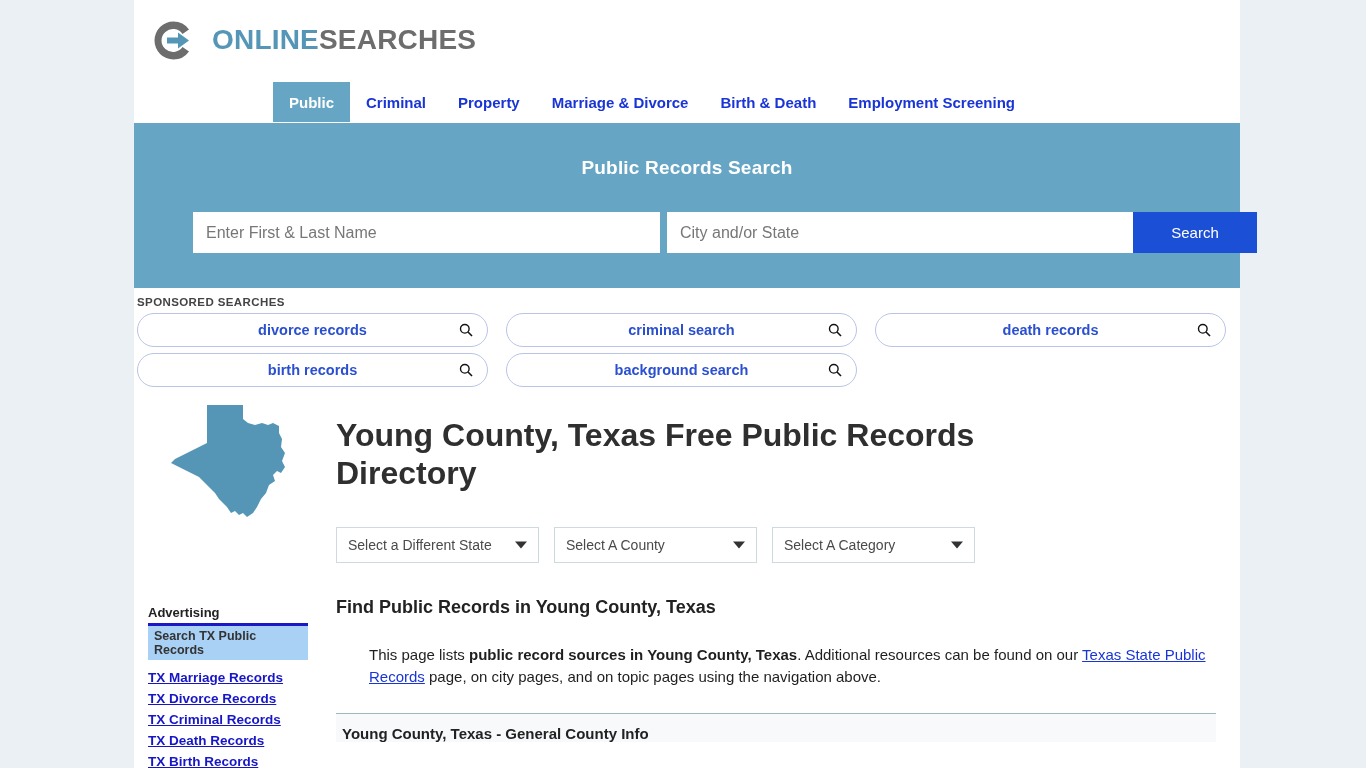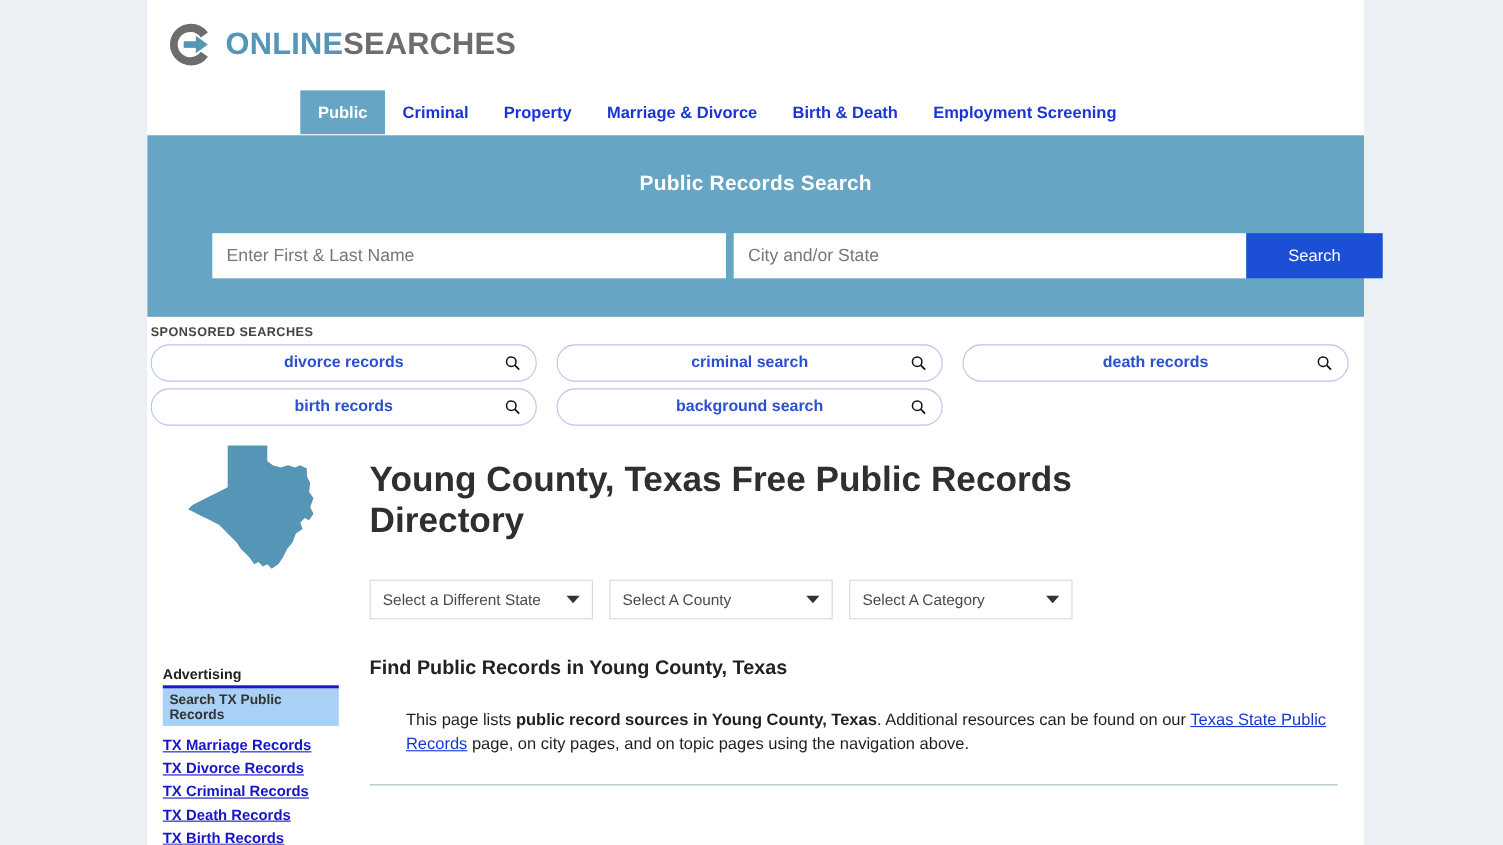--- a/index.html
+++ b/index.html
@@ -29,20 +29,21 @@
     height: 82px;
     position: relative;
     background: #ffffff;
   }
   .logo {
     position: absolute;
     left: 17px; top: 17px;
     display: flex;
     align-items: center;
     height: 46px;
+    gap: 7px;
   }
   .logo-mark {
     width: 45px; height: 45px;
     position: relative;
     margin-right: 9px;
     flex: 0 0 auto;
   }
   .logo-text {
     font-size: 28px;
     font-weight: bold;
@@ -429,17 +430,18 @@
             <span>Select A Category</span>
             <span class="caret"></span>
           </div>
         </div>
 
         <h2 class="section-head">Find Public Records in Young County, Texas</h2>
 
         <p class="para"><span>This page lists </span><b>public record sources in Young County, Texas</b><span>. Additional resources can be found on our </span><a href="#">Texas State Public Records</a><span> page, on city pages, and on topic pages using the navigation above.</span></p>
 
         <div class="divider"></div>
+        <div class="table-head">Young County, Texas - General County Info</div>
       </div>
 
     </div>
   </div>
 </div>
 
 </body></html>

